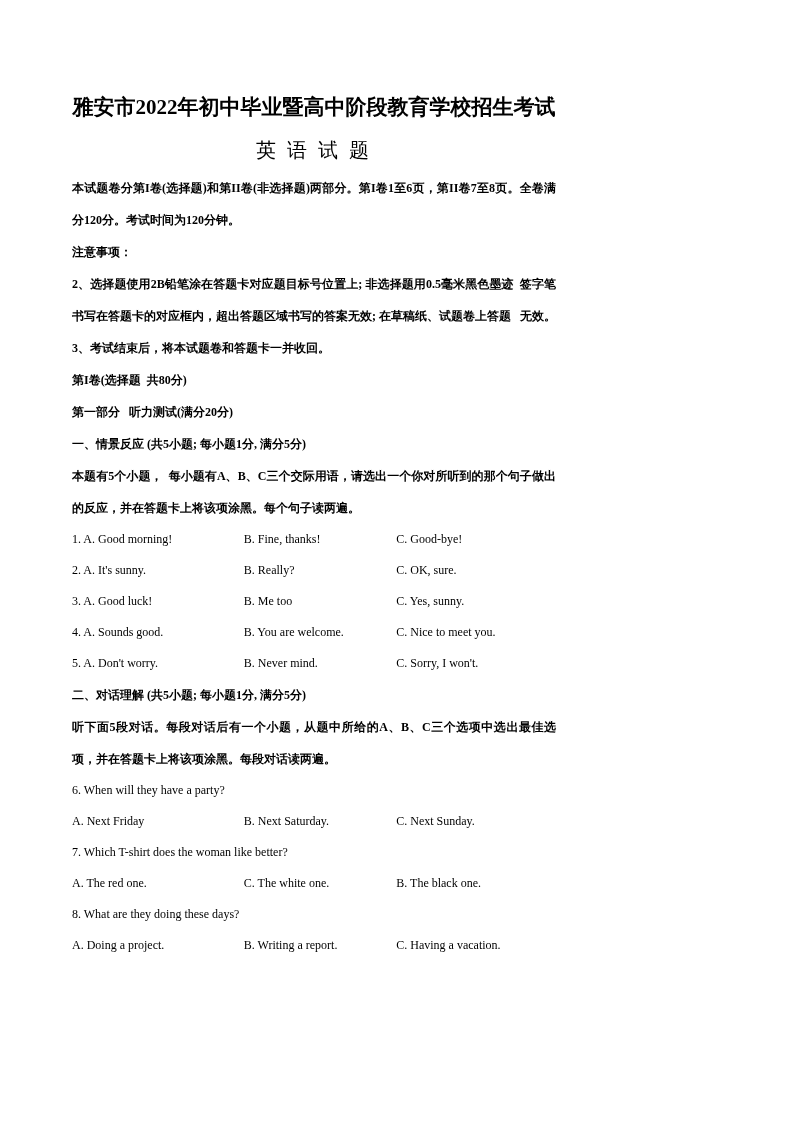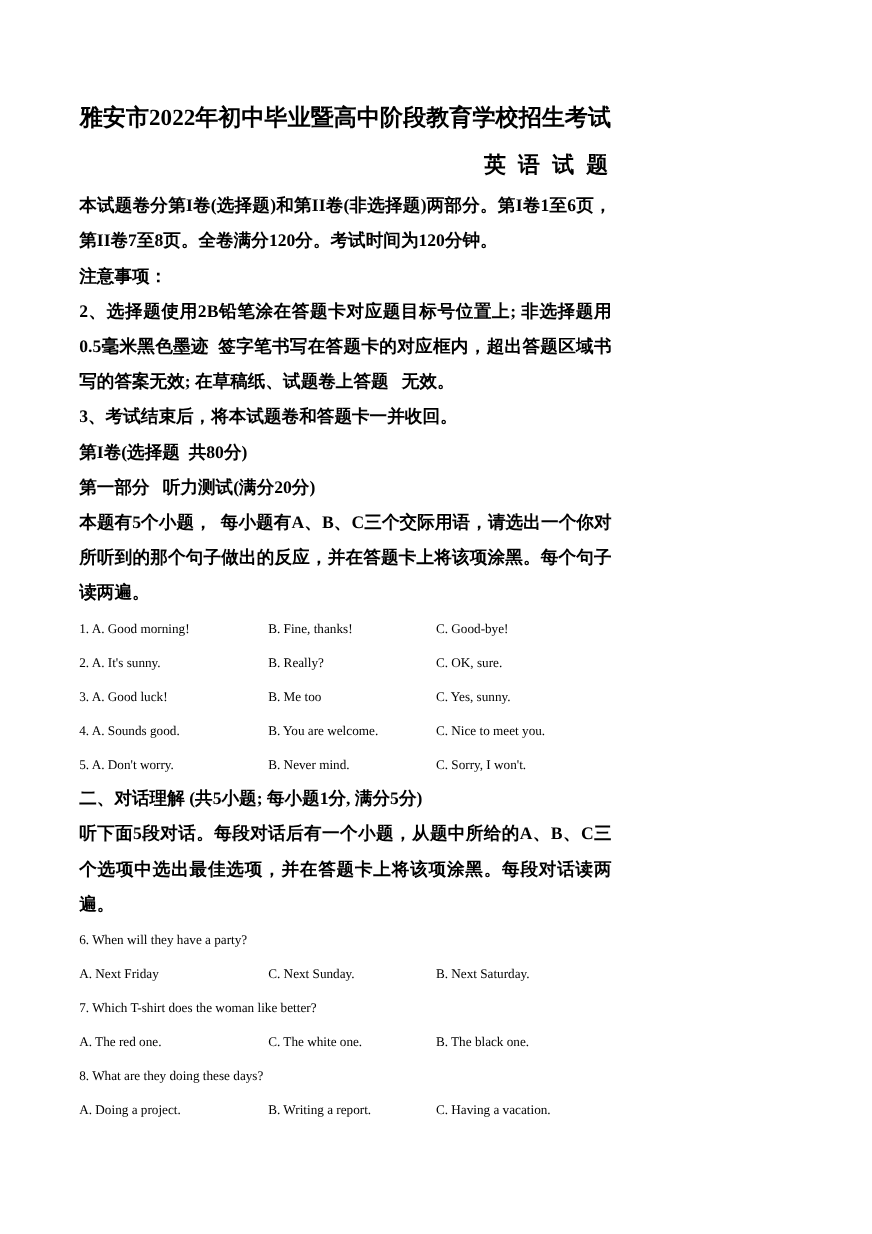--- a/index.html
+++ b/index.html
@@ -22,29 +22,29 @@
       margin: 0 0 12px 0;
       font-size: 21px;
       font-weight: bold;
       text-align: center;
       line-height: 30px;
       white-space: pre-wrap;
     }
     .subtitle {
       margin: 0 0 6px 0;
       font-size: 20px;
-      font-weight: bold;
-      text-align: right;
+      font-weight: normal;
+      text-align: center;
       letter-spacing: 3px;
       line-height: 32px;
       white-space: pre-wrap;
     }
     .para {
       margin: 0;
-      font-size: 16px;
+      font-size: 12px;
       line-height: 32px;
       white-space: pre-wrap;
     }
     .bold { font-weight: bold; }
     .center { }
     .justify { text-align: justify; }
     .opt-row {
       display: grid;
       grid-template-columns: 35.5% 31.5% 33%;
       font-size: 12px;
@@ -68,20 +68,21 @@
 
   <p class="para bold justify">本试题卷分第I卷(选择题)和第II卷(非选择题)两部分。第I卷1至6页，第II卷7至8页。全卷满分120分。考试时间为120分钟。</p>
 
   <p class="para bold">注意事项：</p>
   <p class="para bold justify">2、选择题使用2B铅笔涂在答题卡对应题目标号位置上; 非选择题用0.5毫米黑色墨迹  签字笔书写在答题卡的对应框内，超出答题区域书写的答案无效; 在草稿纸、试题卷上答题   无效。</p>
   <p class="para bold">3、考试结束后，将本试题卷和答题卡一并收回。</p>
 
   <p class="para bold center">第I卷(选择题  共80分)</p>
   <p class="para bold center">第一部分   听力测试(满分20分)</p>
 
+  <p class="para bold">一、情景反应 (共5小题; 每小题1分, 满分5分)</p>
   <p class="para bold justify">本题有5个小题，  每小题有A、B、C三个交际用语，请选出一个你对所听到的那个句子做出的反应，并在答题卡上将该项涂黑。每个句子读两遍。</p>
 
   <div class="opt-row">
     <span>1. A. Good morning!</span>
     <span>B. Fine, thanks!</span>
     <span>C. Good-bye!</span>
   </div>
   <div class="opt-row">
     <span>2. A. It's sunny.</span>
     <span>B. Really?</span>
@@ -102,22 +103,22 @@
     <span>B. Never mind.</span>
     <span>C. Sorry, I won't.</span>
   </div>
 
   <p class="para bold">二、对话理解 (共5小题; 每小题1分, 满分5分)</p>
   <p class="para bold justify">听下面5段对话。每段对话后有一个小题，从题中所给的A、B、C三个选项中选出最佳选项，并在答题卡上将该项涂黑。每段对话读两遍。</p>
 
   <p class="qline">6. When will they have a party?</p>
   <div class="opt-row">
     <span>A. Next Friday</span>
+    <span>B. Next Saturday.</span>
     <span>C. Next Sunday.</span>
-    <span>B. Next Saturday.</span>
   </div>
 
   <p class="qline">7. Which T-shirt does the woman like better?</p>
   <div class="opt-row">
     <span>A. The red one.</span>
     <span>C. The white one.</span>
     <span>B. The black one.</span>
   </div>
 
   <p class="qline">8. What are they doing these days?</p>

